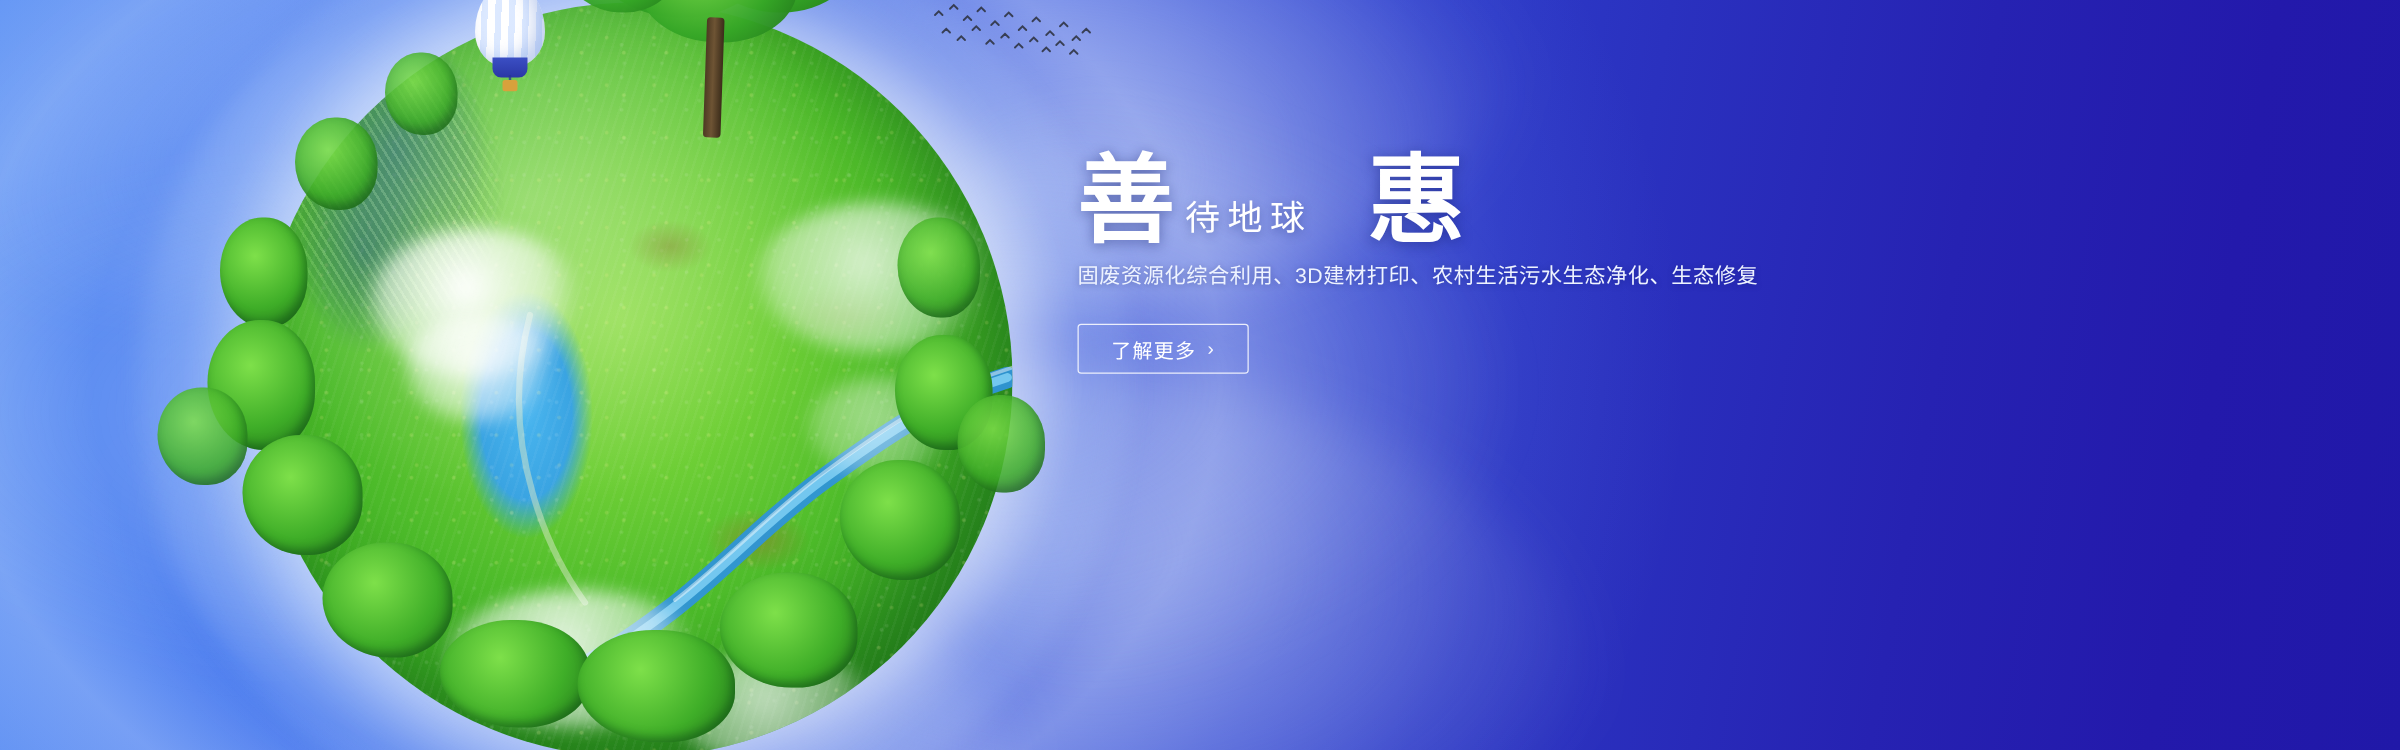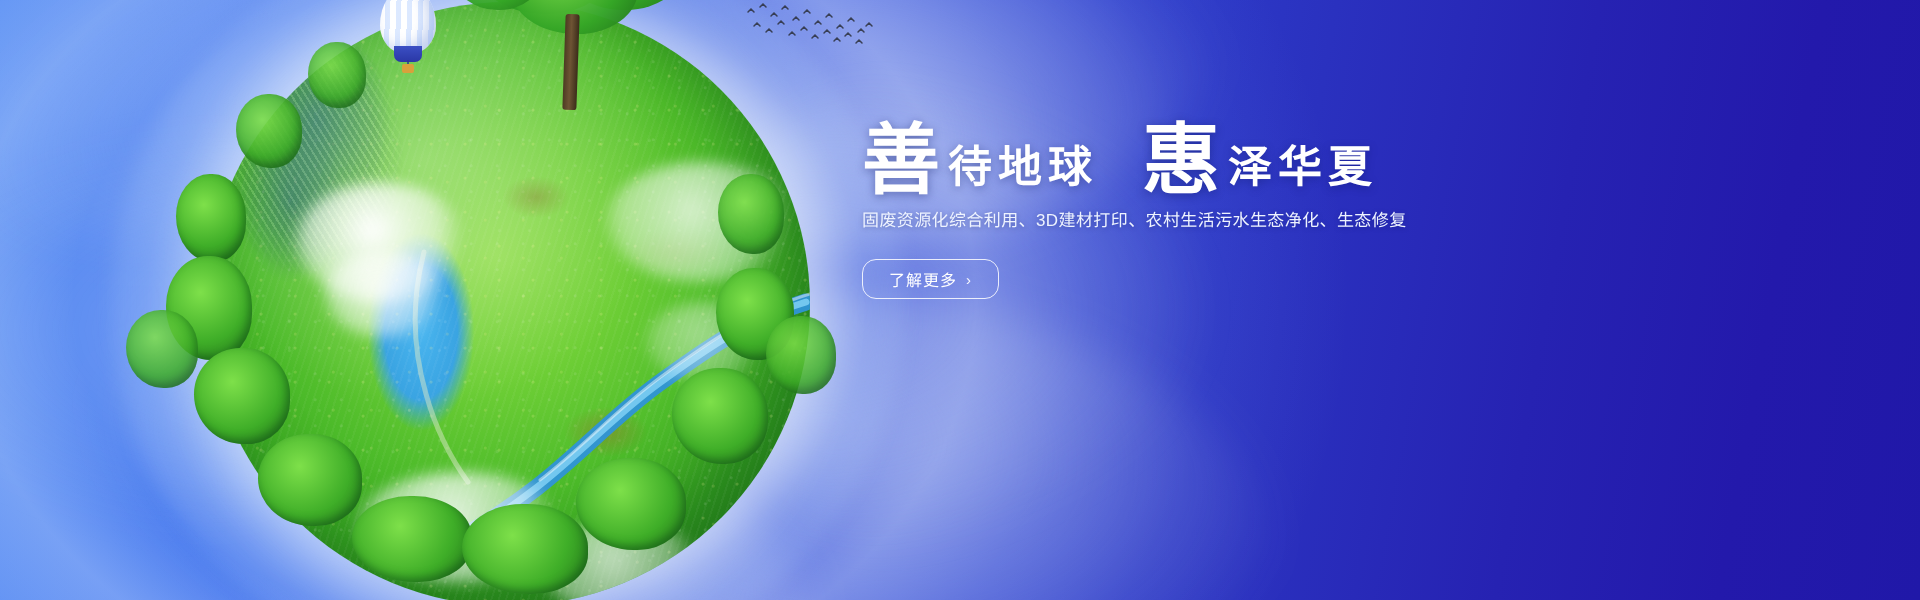--- a/index.html
+++ b/index.html
@@ -165,36 +165,36 @@
 
   
   .content{ position:absolute; left:862px; top:122px; width:700px; }
 
   .headline{ display:flex; align-items:flex-end; white-space:nowrap;
              color:#fff; line-height:1; margin-bottom:6px; }
   .hl-big{ font-family:"Liberation Serif","DejaVu Serif",serif;
            font-size:78px; font-weight:700; letter-spacing:0;
            text-shadow:0 2px 10px rgba(10,20,90,.40); }
   .hl-sm{ font-family:"Liberation Serif","DejaVu Serif",serif;
-          font-size:44px; font-weight:700; letter-spacing:6px;
+          font-size:28px; font-weight:400; letter-spacing:6px;
           padding:0 0 10px 8px;
           text-shadow:0 2px 8px rgba(10,20,90,.35); }
   .hl-gap{ width:44px; }
 
   .subtitle{ color:#fff; font-size:25px; letter-spacing:9px; font-weight:400;
              margin-top:22px; white-space:nowrap;
              text-shadow:0 1px 6px rgba(10,20,90,.35); }
 
   .desc{ color:#eef3ff; font-size:17px; letter-spacing:.4px; font-weight:400;
          white-space:nowrap;
          text-shadow:0 1px 5px rgba(10,20,90,.35); }
 
   .cta{ display:inline-flex; align-items:center; justify-content:flex-end; gap:9px;
         margin-top:28px; height:40px; padding:0 26px;
-        border:1px solid rgba(255,255,255,.85); border-radius:14px;
+        border:1px solid rgba(255,255,255,.85); border-radius:3px;
         background:transparent; color:#fff; font-size:16px; letter-spacing:1px;
         cursor:pointer; white-space:nowrap; }
   .cta .chev{ font-size:15px; opacity:.95; }
 </style>
 </head>
 <body>
 
 <div class="banner">
 
   <div class="sky-wisp w1"></div>
@@ -289,21 +289,20 @@
     </svg>
   </div>
 
   <div class="content">
 
     <div class="headline">
       <span class="hl-big">善</span>
       <span class="hl-sm">待地球</span>
       <span class="hl-gap"></span>
       <span class="hl-big">惠</span>
-      <span class="hl-sm">泽华夏</span>
     </div>
 
 
     <div class="desc">固废资源化综合利用、3D建材打印、农村生活污水生态净化、生态修复</div>
 
     <button class="cta">
       <span>了解更多</span>
       <span class="chev">›</span>
     </button>
 

